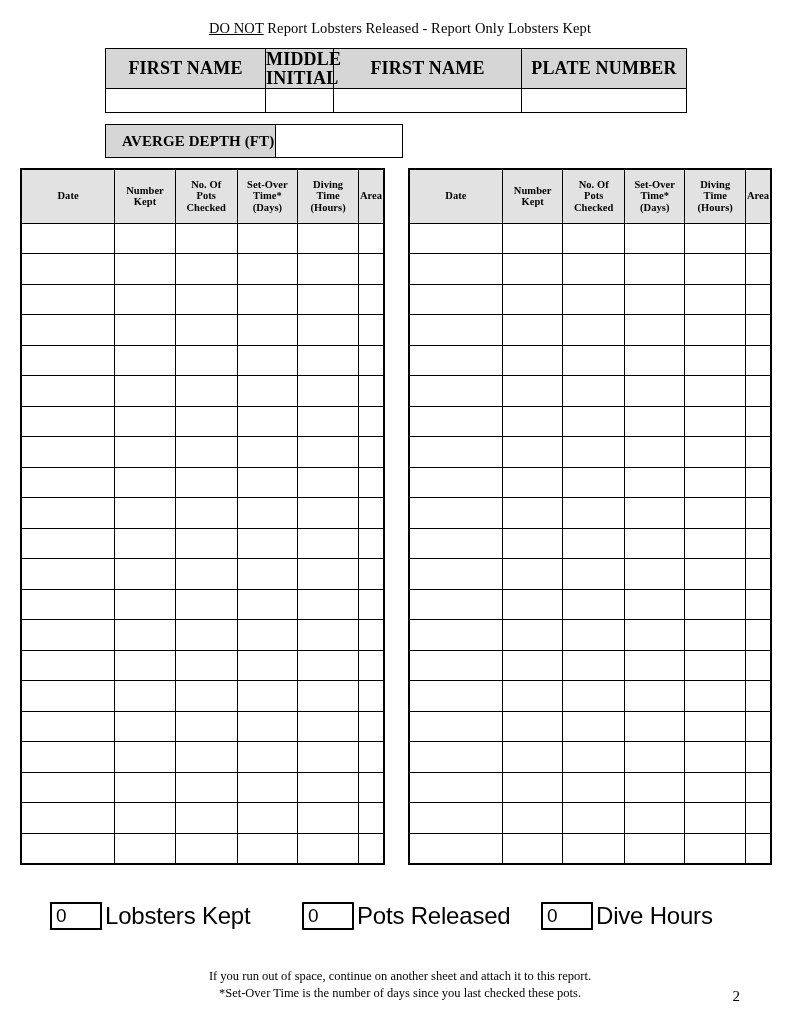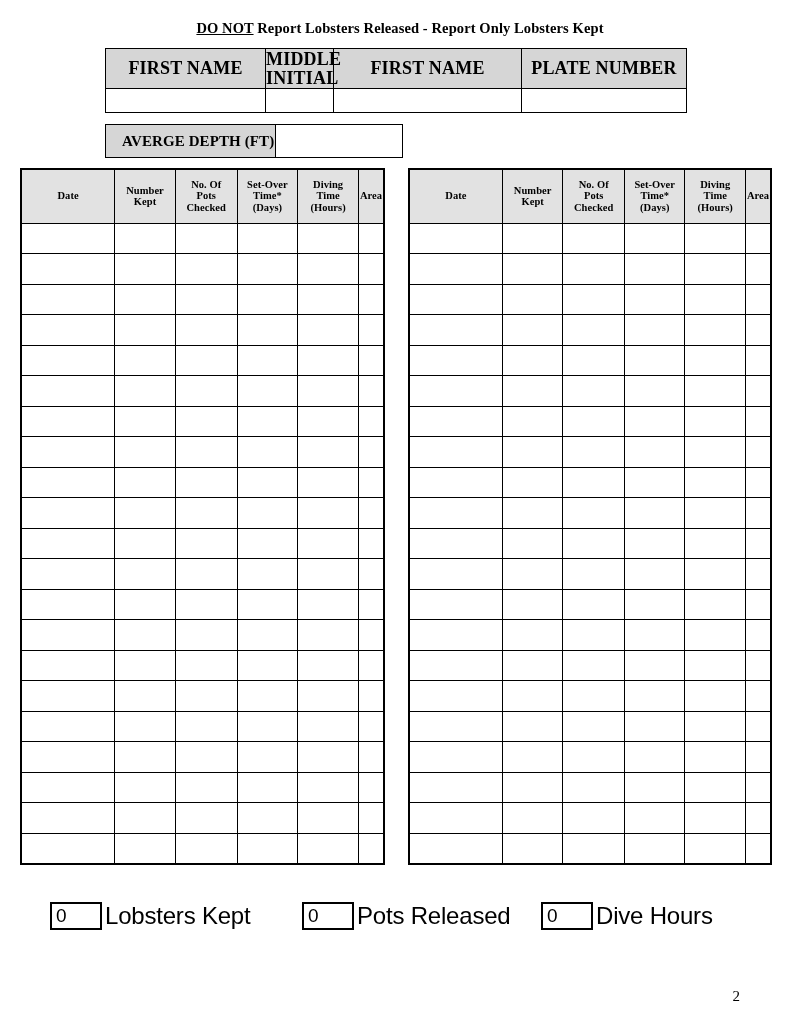--- a/index.html
+++ b/index.html
@@ -26,21 +26,21 @@
   }
 
   
   .title {
     position: absolute;
     left: 0;
     top: 20px;
     width: 800px;
     text-align: center;
     font-size: 14.5px;
-    font-weight: bold;
+    font-weight: normal;
     letter-spacing: 0.1px;
     white-space: nowrap;
   }
   .title .emph {
     text-decoration: underline;
   }
 
   
   .name-table {
     position: absolute;
@@ -647,16 +647,20 @@
     <div class="total-group g2">
       <input class="total-box" type="text" readonly="" value="0" style="">
       <span class="total-label">Pots Released</span>
     </div>
     <div class="total-group g3">
       <input class="total-box" type="text" readonly="" value="0" style="">
       <span class="total-label">Dive Hours</span>
     </div>
   </div>
 
+  <div class="footer">
+    <div class="footer-line">If you run out of space, continue on another sheet and attach it to this report.</div>
+    <div class="footer-line">*Set-Over Time is the number of days since you last checked these pots.</div>
+  </div>
 
   <div class="page-number">2</div>
 
 </div>
 
 </body></html>

